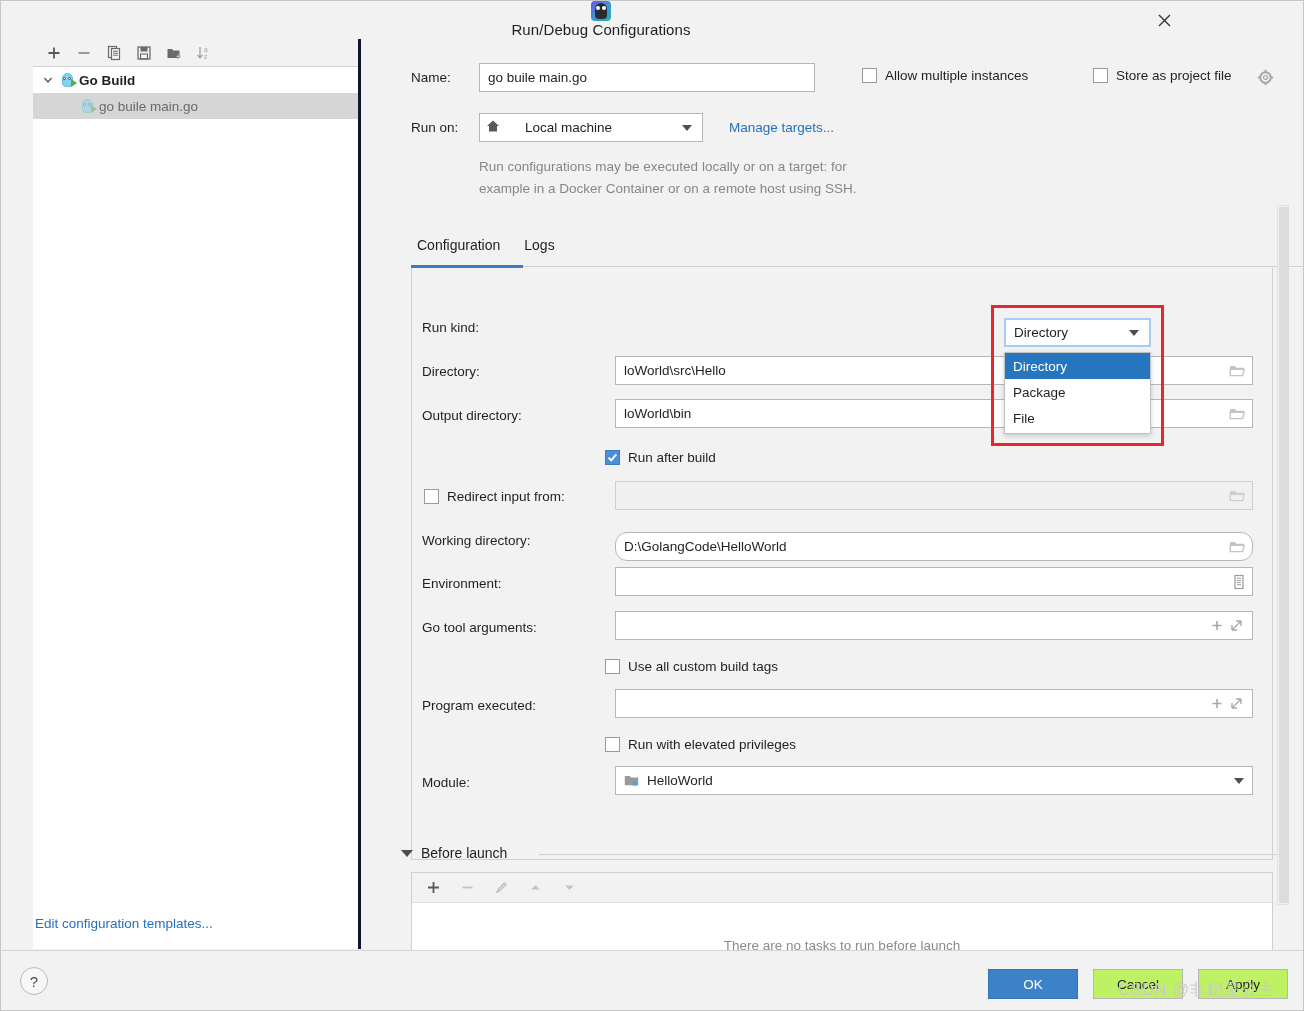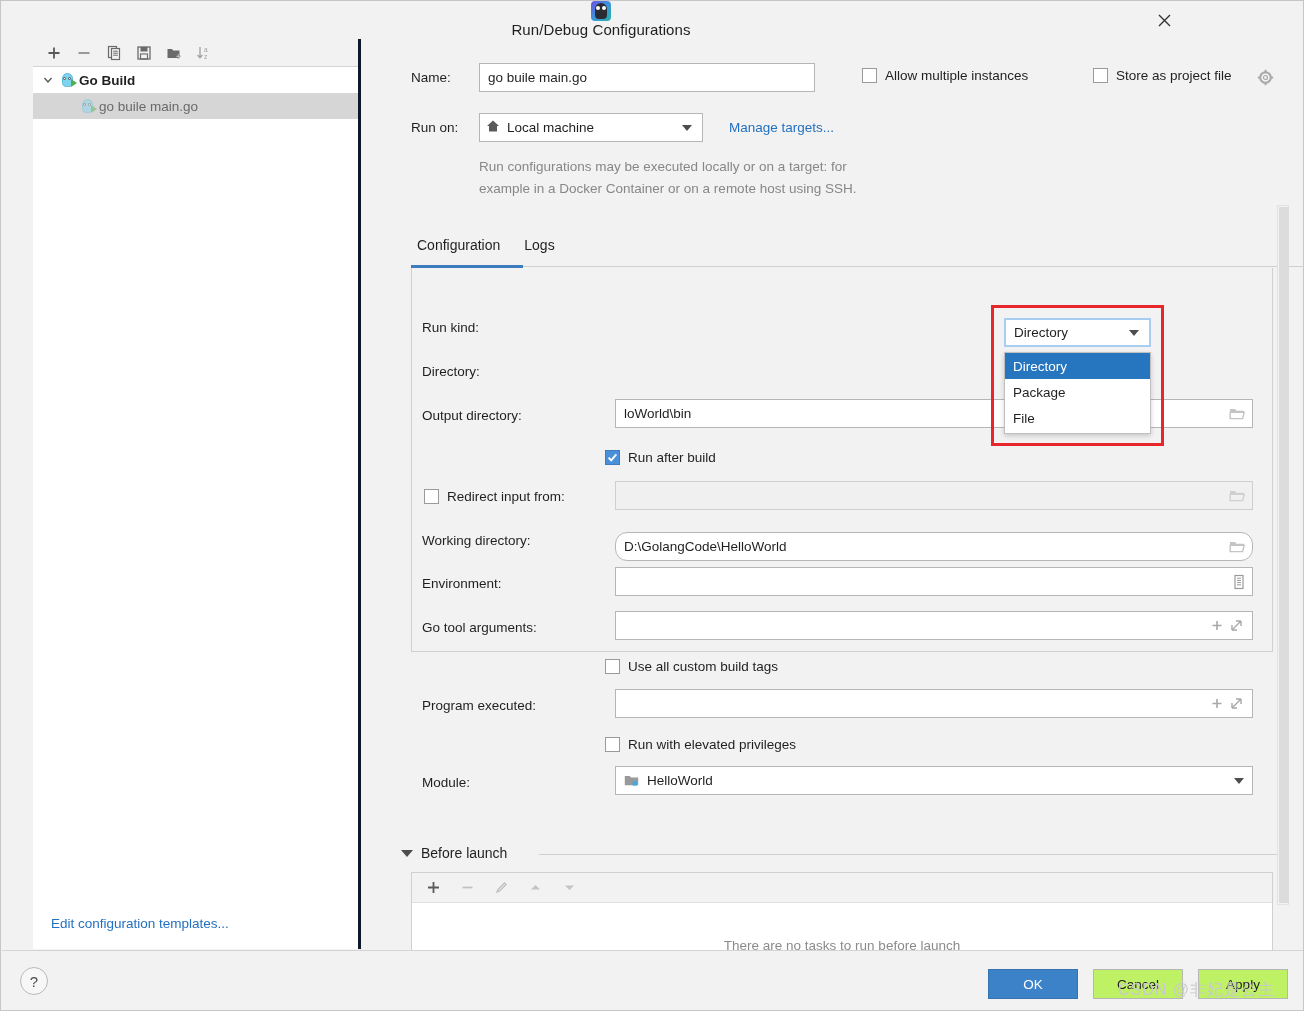--- a/index.html
+++ b/index.html
@@ -90,21 +90,21 @@
   .gopher .e1,.gopher .e2{position:absolute;top:4px;width:3px;height:3px;background:#fff;border-radius:50%;border:1px solid #4a4a4a;}
   .gopher .e1{left:3px;} .gopher .e2{left:8px;}
   .gopher .tri {
     position:absolute; left:11px; top:6px; width:0;height:0;
     border-left:6px solid #4caf50; border-top:4px solid transparent; border-bottom:4px solid transparent;
   }
   .gopher.dim { opacity: .45; }
   .tree-label.dim { color: #6a6a6a; }
 
   #edit-templates {
-    position: absolute; left: 18px; bottom: 18px;
+    position: absolute; left: 2px; bottom: 18px;
     color: #2470c0; font-size: 13.5px; cursor: pointer;
   }
 
   
   #right-pane {
     position: absolute; left: 390px; top: 38px; width: 912px; height: 910px;
     background: #f2f2f2;
   }
 
   .row { display: flex; align-items: center; }
@@ -130,21 +130,21 @@
   #allow-multi { position:absolute; left: 471px; top: 29px; display:flex; align-items:center; }
   #store-proj  { position:absolute; left: 702px; top: 29px; display:flex; align-items:center; }
   #gear-icon-wrap { position:absolute; left: 866px; top: 30px; cursor:pointer; }
 
   #runon-row { position:absolute; left: 20px; top: 74px; }
   #runon-row .lbl { width: 68px; }
   #runon-select {
     width: 224px; height: 29px; background:#fff; border:1px solid #b6b6b6;
     display:flex; align-items:center; padding: 0 6px; cursor:pointer;
   }
-  #runon-select .txt { margin-left: 7px; font-size: 13.5px; flex:1; }
+  #runon-select .txt { margin-left: 25px; font-size: 13.5px; flex:1; }
   .caret {
     width:0;height:0;border-left:5px solid transparent;border-right:5px solid transparent;
     border-top:6px solid #4d4d4d; margin-right: 4px;
   }
   #manage-targets {
     margin-left: 26px; color:#2470c0; font-size:13.5px; cursor:pointer;
   }
 
   #hint-text {
     position:absolute; left: 88px; top: 117px; width: 470px;
@@ -157,21 +157,21 @@
   .tab + .tab { margin-left: 12px; }
   #tab-underline {
     position:absolute; left: 20px; top: 226px; width: 112px; height: 3px; background:#3c7cbf;
   }
   #tab-underline-rest {
     position:absolute; left: 132px; top: 227px; width: 828px; height: 1px; background:#d0d0d0;
   }
 
   
   #config-box {
-    position:absolute; left: 20px; top: 229px; width: 862px; height: 384px;
+    position:absolute; left: 20px; top: 229px; width: 862px; height: 592px;
     border: 1px solid #d0d0d0; border-top: none; background: #f2f2f2; padding-left: 34px;
   }
 
   .frow { position:absolute; display:flex; align-items:center; }
   .flabel { font-size: 13.5px; color:#1f1f1f; }
 
   .tfield {
     height: 29px; background:#fff; border:1px solid #b6b6b6;
     display:flex; align-items:center; padding: 0 6px 0 8px;
     font-size: 13.5px; color:#1f1f1f;
@@ -412,20 +412,29 @@
 
     <div id="config-box">
 
       <div class="frow" style="left:10px; top:52px;">
         <span class="flabel">Run kind:</span>
       </div>
 
       <div class="frow" style="left:10px; top:96px;">
         <span class="flabel">Directory:</span>
       </div>
+      <div class="tfield" style="position:absolute; left:203px; top:88px; width:638px;">
+        <span class="val">loWorld\src\Hello</span>
+        <span class="fld-icon">
+          <svg width="17" height="15" viewBox="0 0 17 15">
+              <path d="M1 3 h5 l1.3 1.7 h7.7 v1.2 h-14z" fill="#c4c4c4"></path>
+              <path d="M1.2 6.4 h14 l-1.6 6.2 h-12.4z" fill="none" stroke="#c4c4c4" stroke-width="1.4"></path>
+            </svg>
+        </span>
+      </div>
 
       <div class="frow" style="left:10px; top:140px;">
         <span class="flabel">Output directory:</span>
       </div>
       <div class="tfield" style="position:absolute; left:203px; top:131px; width:638px;">
         <span class="val">loWorld\bin</span>
         <span class="fld-icon">
           <svg width="17" height="15" viewBox="0 0 17 15">
               <path d="M1 3 h5 l1.3 1.7 h7.7 v1.2 h-14z" fill="#c4c4c4"></path>
               <path d="M1.2 6.4 h14 l-1.6 6.2 h-12.4z" fill="none" stroke="#c4c4c4" stroke-width="1.4"></path>

